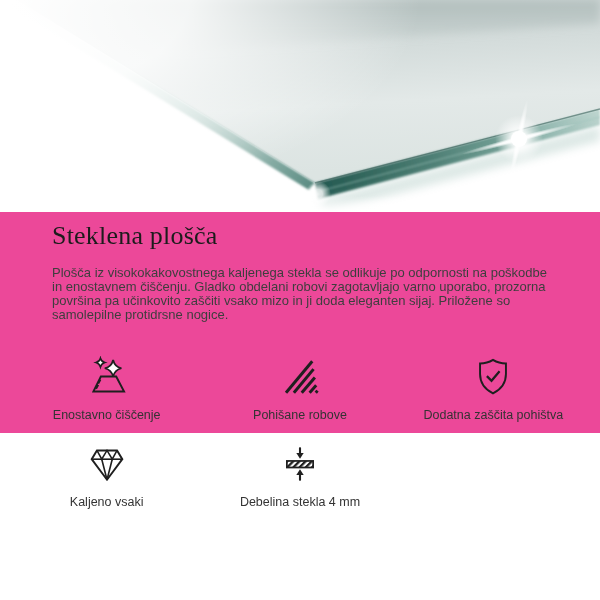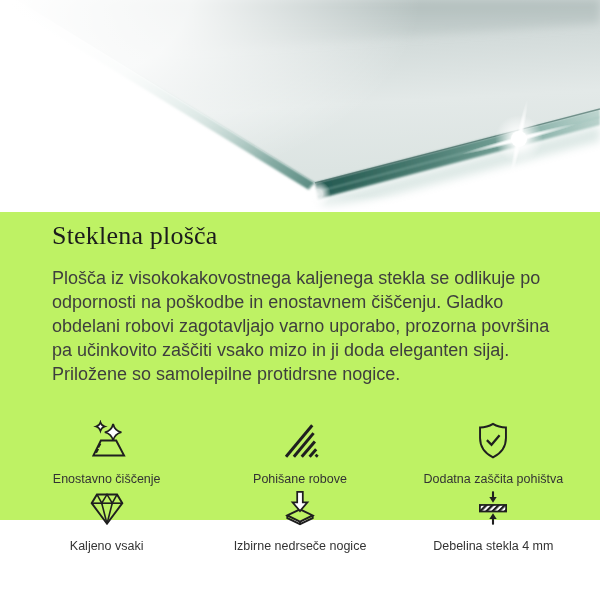--- a/index.html
+++ b/index.html
@@ -1,42 +1,42 @@
 <!DOCTYPE html>
 <html><head>
 <meta charset="utf-8">
 <style>
   html,body{margin:0;padding:0;}
   body{
     width:600px;height:600px;background:#ffffff;overflow:hidden;
     font-family:"Liberation Sans","DejaVu Sans",sans-serif;
     -webkit-font-smoothing:antialiased;
   }
-  .page{width:600px;height:520px;position:relative;background:#bef264;}
+  .page{width:600px;height:433px;position:relative;background:#ec4899;}
 
   
   .hero{position:relative;width:600px;height:212px;overflow:hidden;background:#fff;}
   .hero svg{display:block;}
 
   
   .text-block{padding:6px 40px 0 52px;}
   h1.title{
     font-family:"Liberation Serif","DejaVu Serif",serif;
     font-weight:400;font-size:26px;line-height:35px;color:#1c1c1c;margin:0;
     letter-spacing:0.2px;
   }
   h1.title span{display:block;}
   p.desc{
-    font-size:18px;line-height:24px;color:#3e3e3e;margin:13px 0 0;max-width:512px;
+    font-size:13px;line-height:14px;color:#3e3e3e;margin:13px 0 0;max-width:512px;
   }
 
   
   .features{
     display:grid;grid-template-columns:repeat(3,1fr);
-    padding:0 10px;margin-top:34px;
+    row-gap:20px;padding:0 10px;margin-top:34px;
   }
   .feature{display:flex;flex-direction:column;align-items:center;text-align:center;}
   .feature svg{width:42px;height:42px;display:block;}
   .feature .label{margin-top:9px;font-size:12.5px;color:#333;line-height:16px;}
 </style>
 </head>
 <body>
 
 <div class="page">
 
@@ -164,31 +164,20 @@
         <g fill="none" stroke="#1f1f1f" stroke-width="2.2" stroke-linejoin="miter">
           <path d="M12.5,8.5 L35.5,8.5 L41.5,18.5 L24,42 L6.5,18.5 Z"></path>
           <path d="M6.5,18.5 L41.5,18.5" stroke-width="1.8"></path>
           <path d="M12.5,8.5 L18,18.5 L24,8.5 L30,18.5 L35.5,8.5" stroke-width="1.8"></path>
           <path d="M18,18.5 L24,42 L30,18.5" stroke-width="1.8"></path>
         </g>
       </svg>
       <div class="label">Kaljeno vsaki</div>
     </div>
 
-    <div class="feature">
-      <svg viewBox="0 0 48 48">
-        <g fill="none" stroke="#1f1f1f" stroke-width="2.2" stroke-linejoin="miter">
-          <path d="M9.5,32.5 L24,25.5 L38.5,32.5 L24,39.5 Z"></path>
-          <path d="M9.5,32.5 L9.5,35.5 L24,42.5 L38.5,35.5 L38.5,32.5"></path>
-          <path d="M24,39.5 L24,42.5"></path>
-          <path d="M20.8,5.5 L27.2,5.5 L27.2,17.5 L32.5,17.5 L24,27.5 L15.5,17.5 L20.8,17.5 Z" fill="#ffffff" stroke-width="2"></path>
-        </g>
-      </svg>
-      <div class="label">Izbirne nedrseče nogice</div>
-    </div>
 
     <div class="feature">
       <svg viewBox="0 0 48 48">
         <defs>
           <pattern id="hatch6" width="5" height="5" patternTransform="rotate(45)" patternUnits="userSpaceOnUse">
             <rect width="5" height="5" fill="#ffffff"></rect>
             <rect width="2.6" height="5" fill="#1f1f1f"></rect>
           </pattern>
         </defs>
         <rect x="9" y="20.5" width="30" height="7.5" fill="url(#hatch6)" stroke="#1f1f1f" stroke-width="2"></rect>

